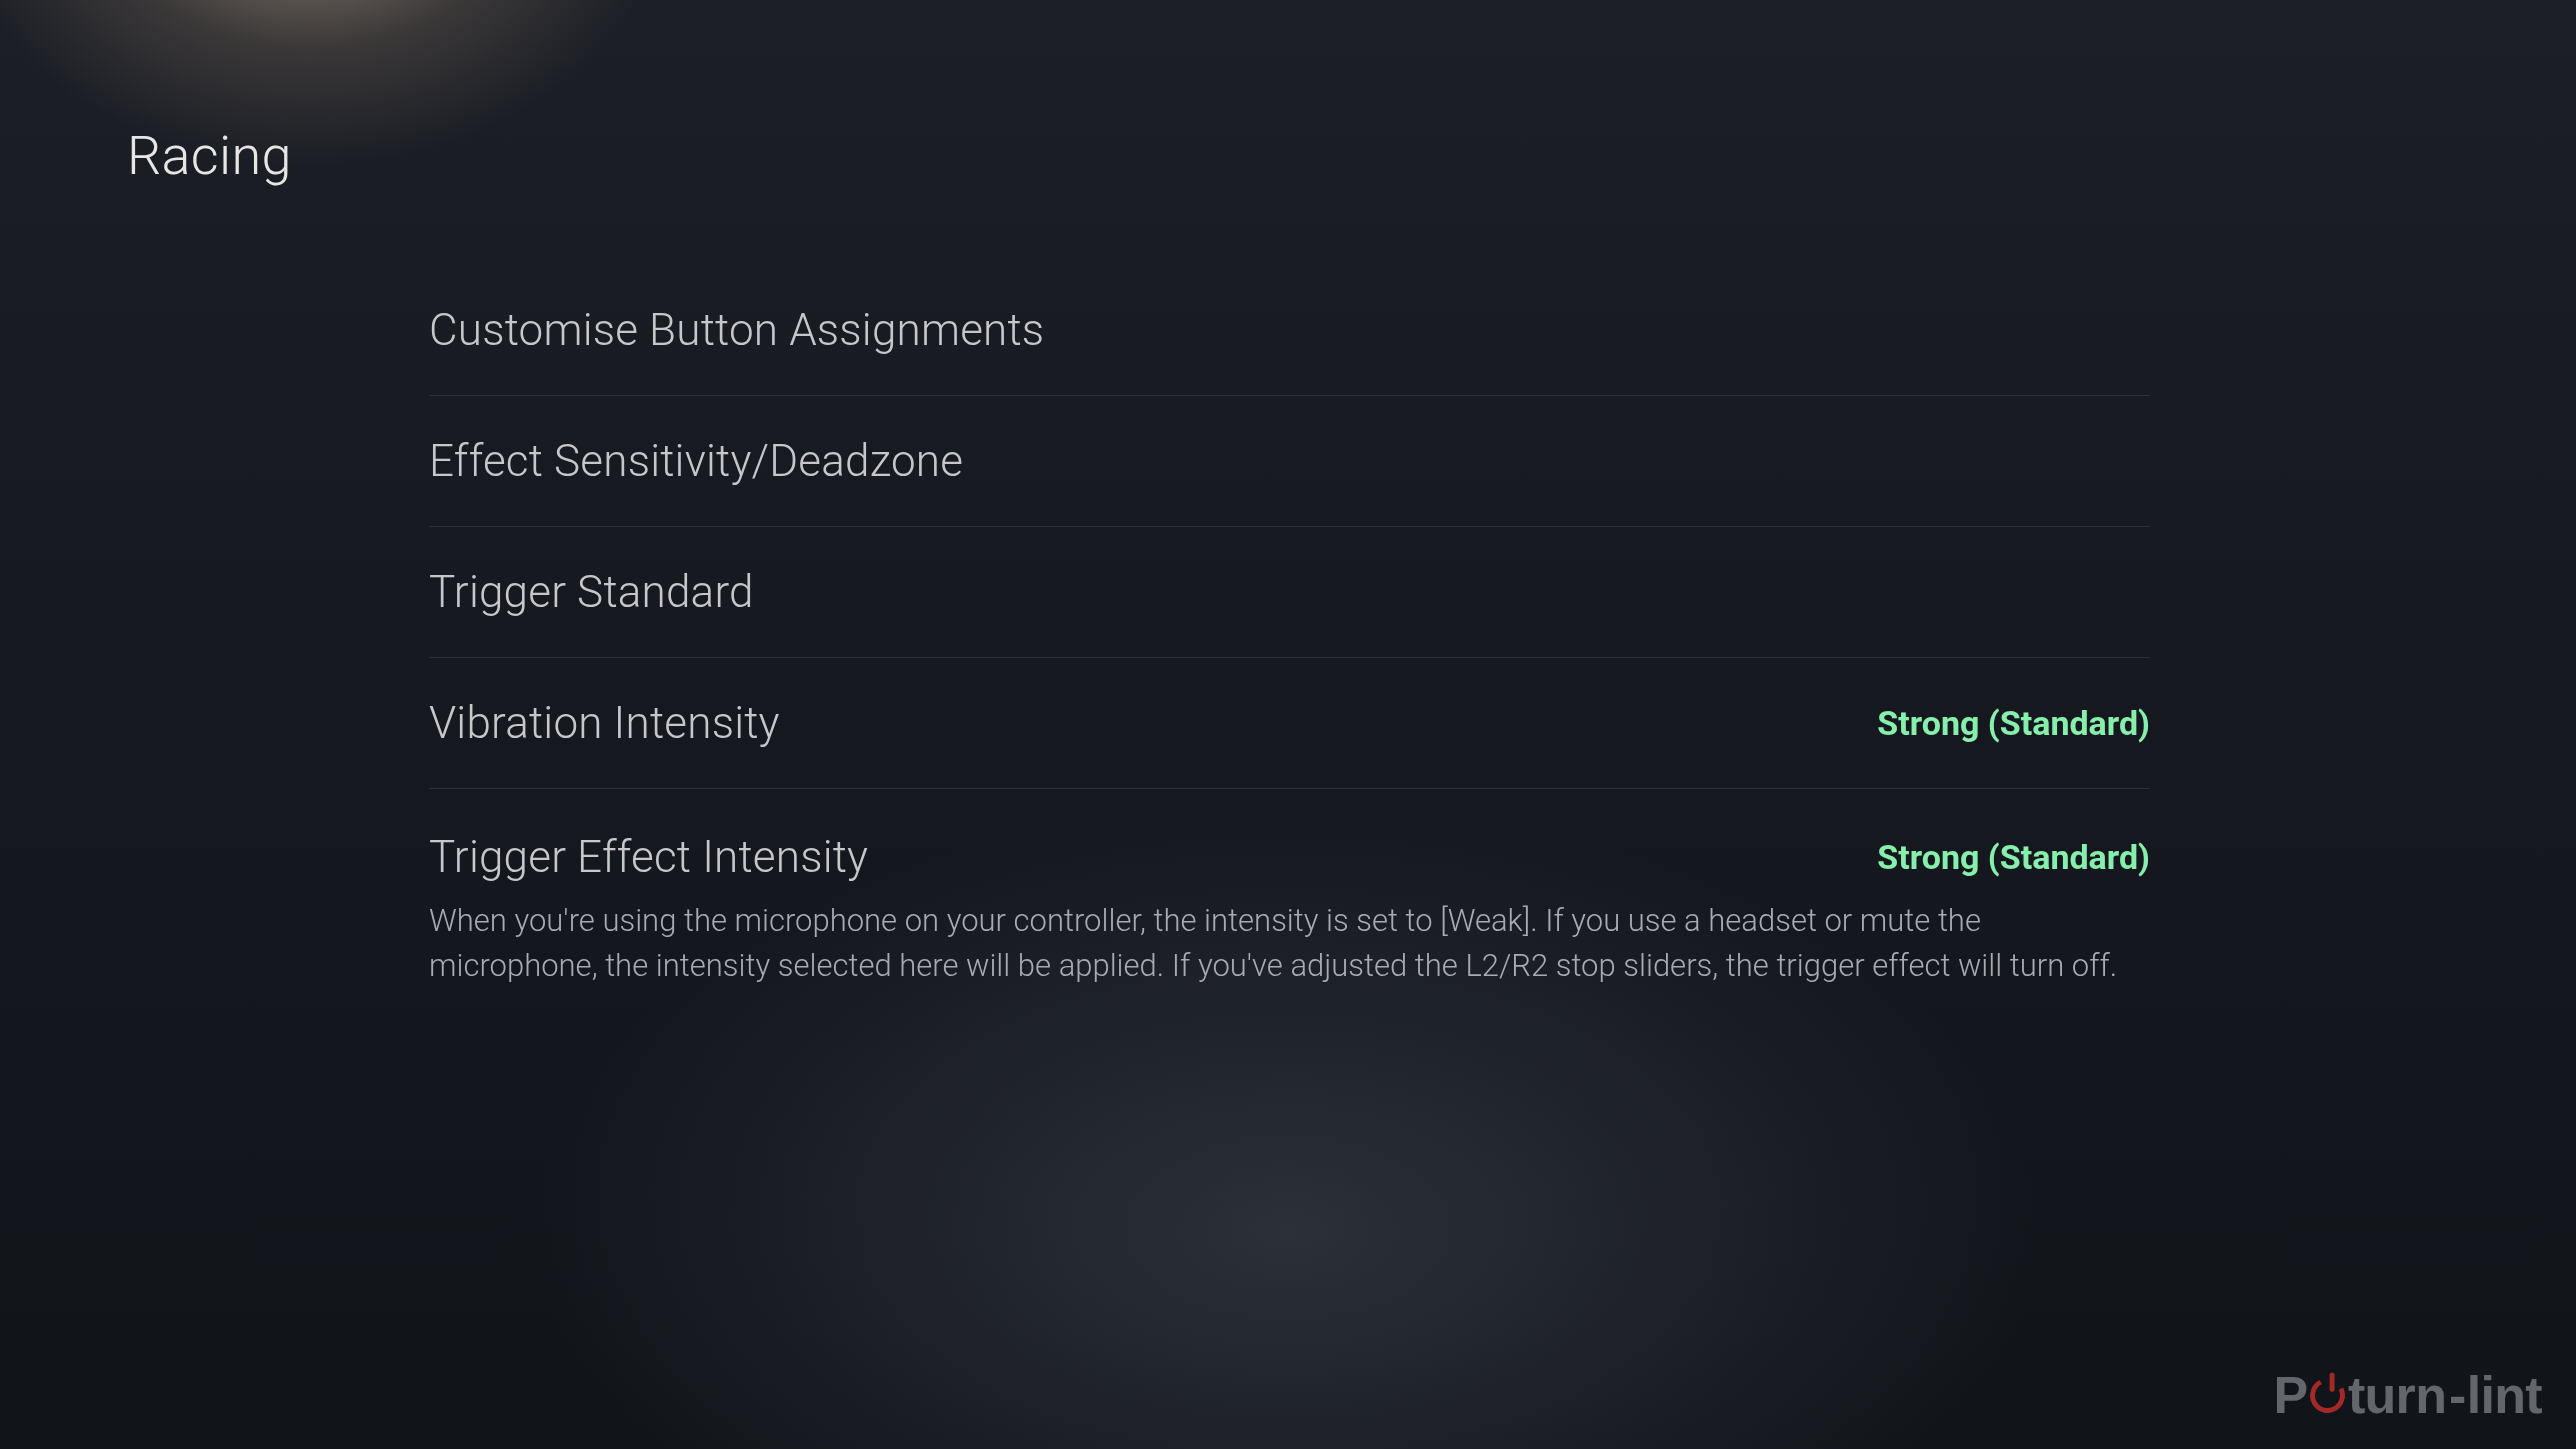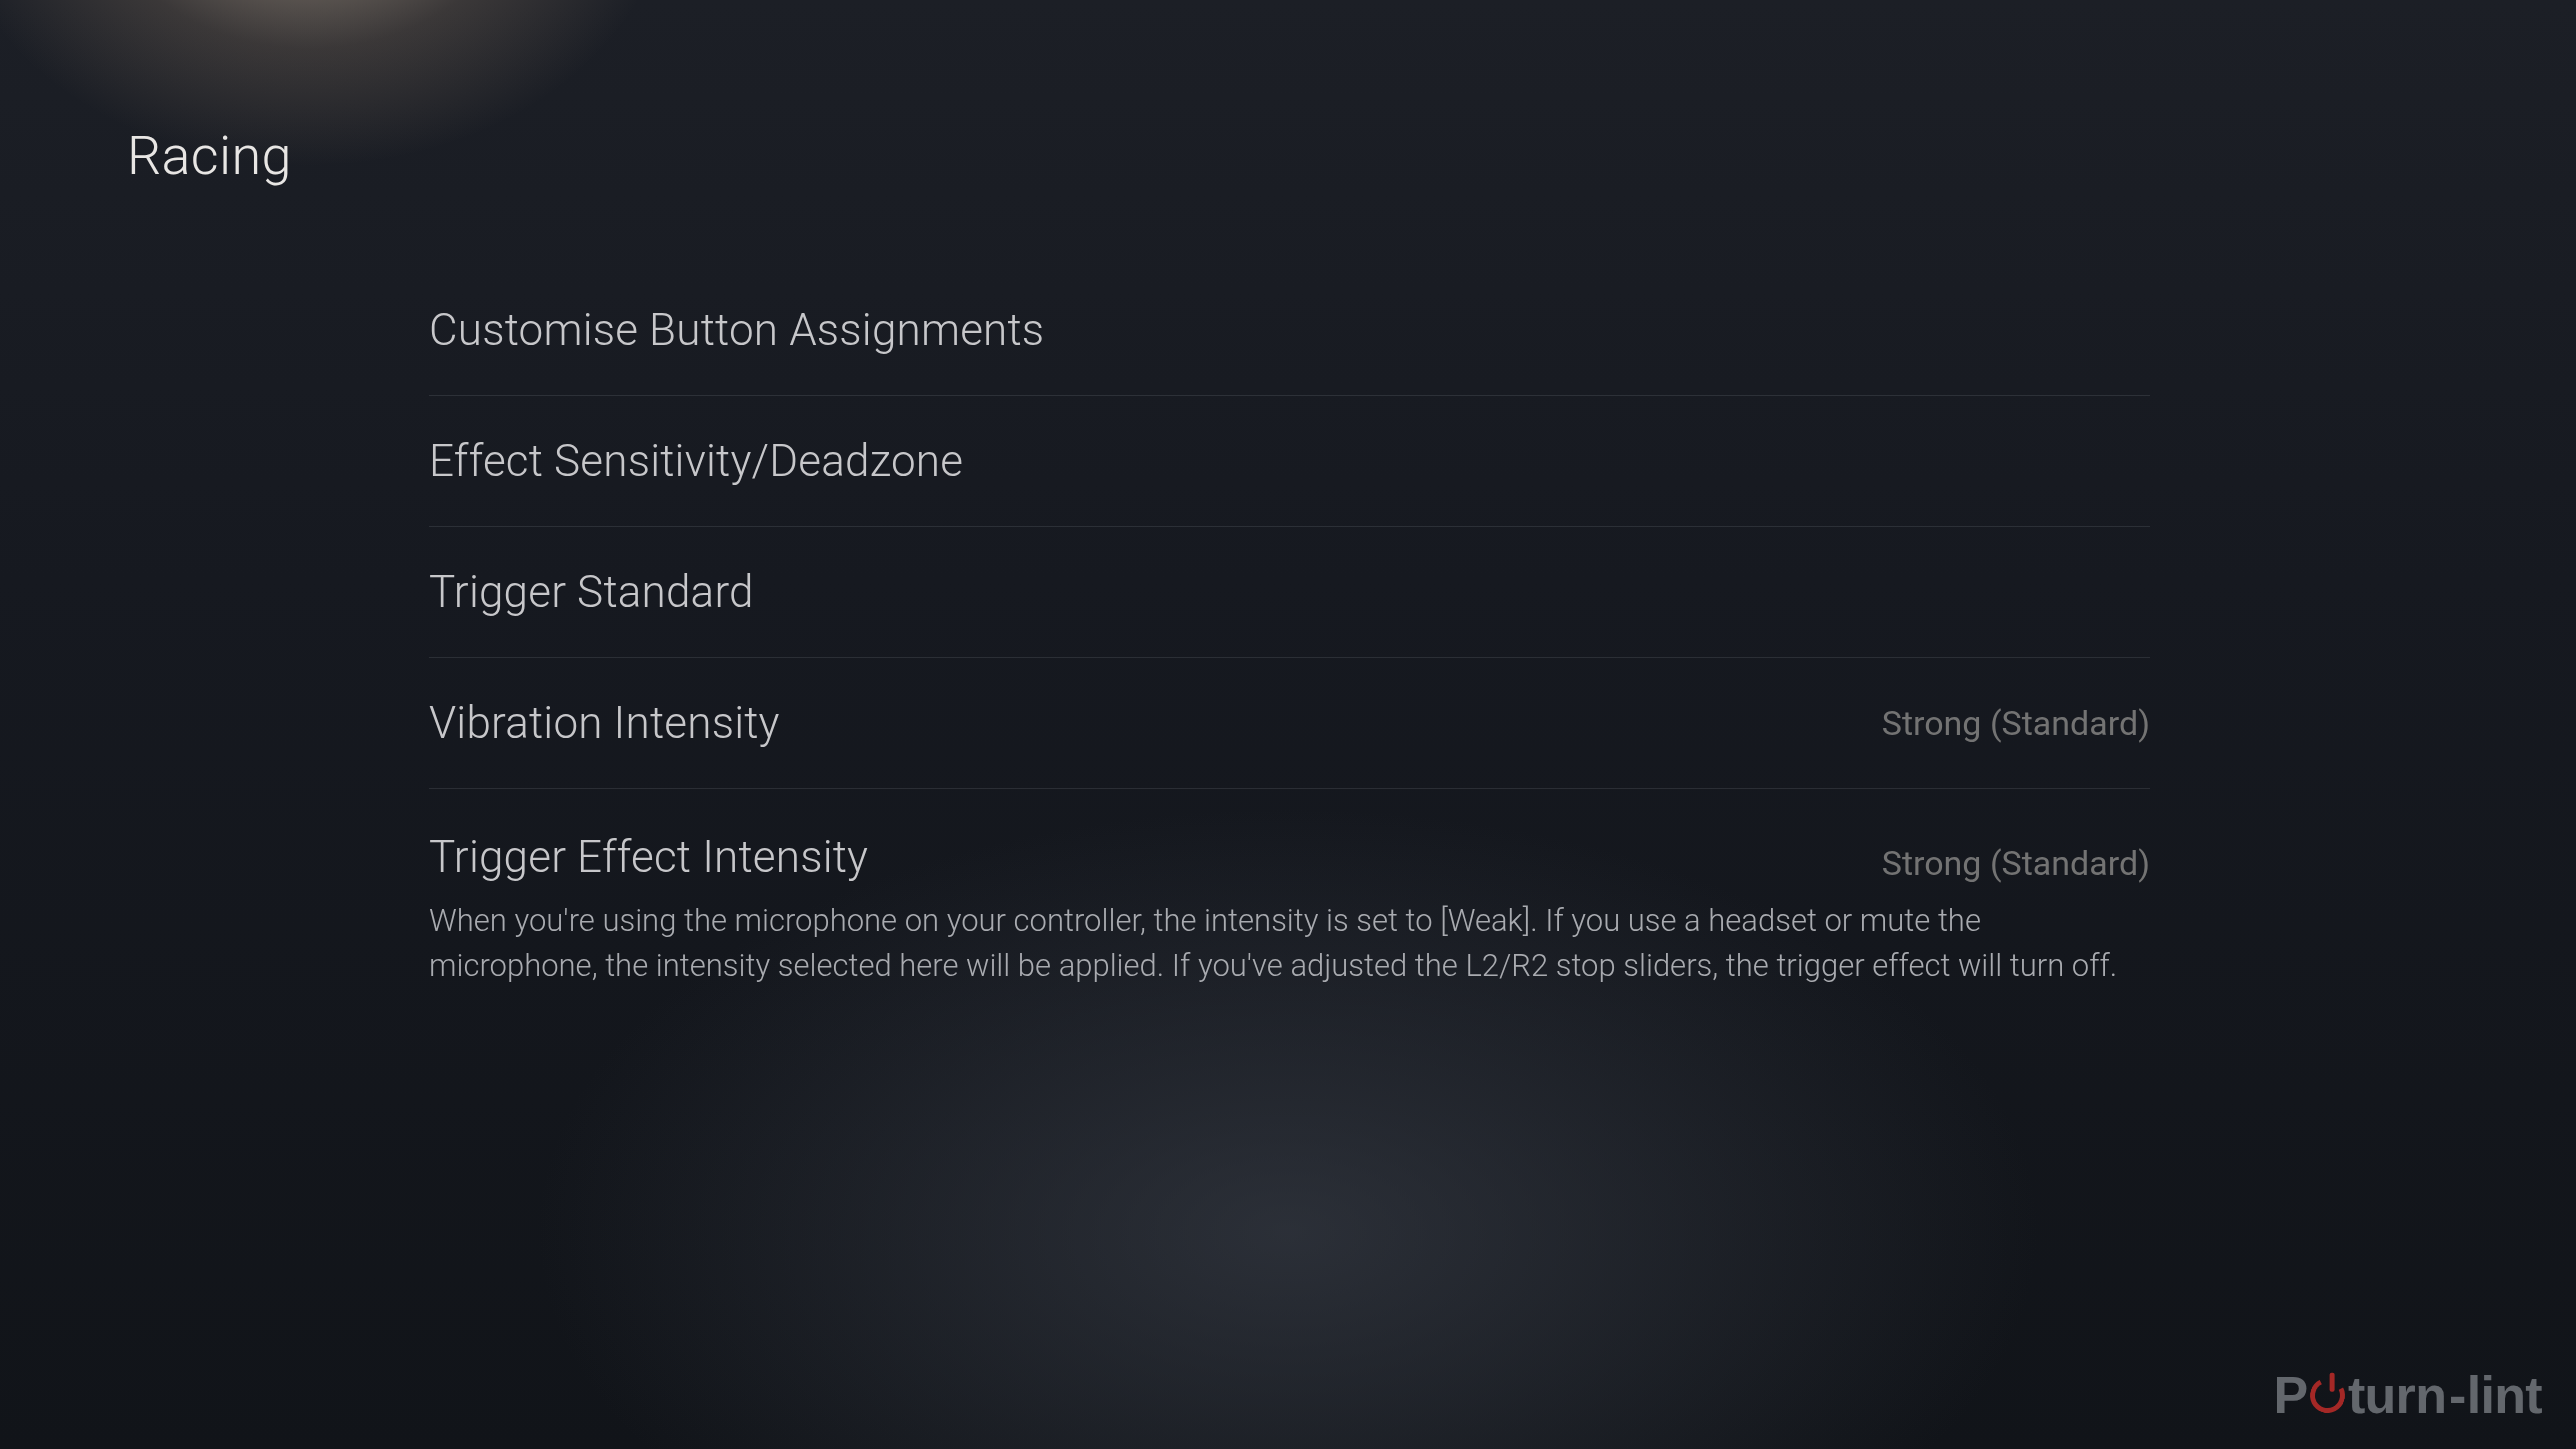--- a/index.html
+++ b/index.html
@@ -48,33 +48,33 @@
       display: flex;
       justify-content: space-between;
       align-items: center;
       height: 131px;
       border-bottom: 0.7px solid rgba(180, 182, 190, 0.14);
       color: #c7c7ca;
     }
     .settings-row:last-of-type {
       border-bottom: none;
       flex-wrap: wrap;
-      align-items: flex-end;
+      align-items: center;
       padding-top: 42px;
       height: auto;
     }
     .row-label {
       font-size: 44px;
       font-weight: 300;
       letter-spacing: 0.2px;
     }
     .row-value {
       font-size: 34px;
-      font-weight: 400;
-      color: #737373;
+      font-weight: 700;
+      color: #86efac;
     }
     .row-description {
       width: 100%;
       margin-top: 16px;
       font-size: 31px;
       line-height: 1.45;
       font-weight: 300;
       color: #a9abb0;
     }
     .watermark {

